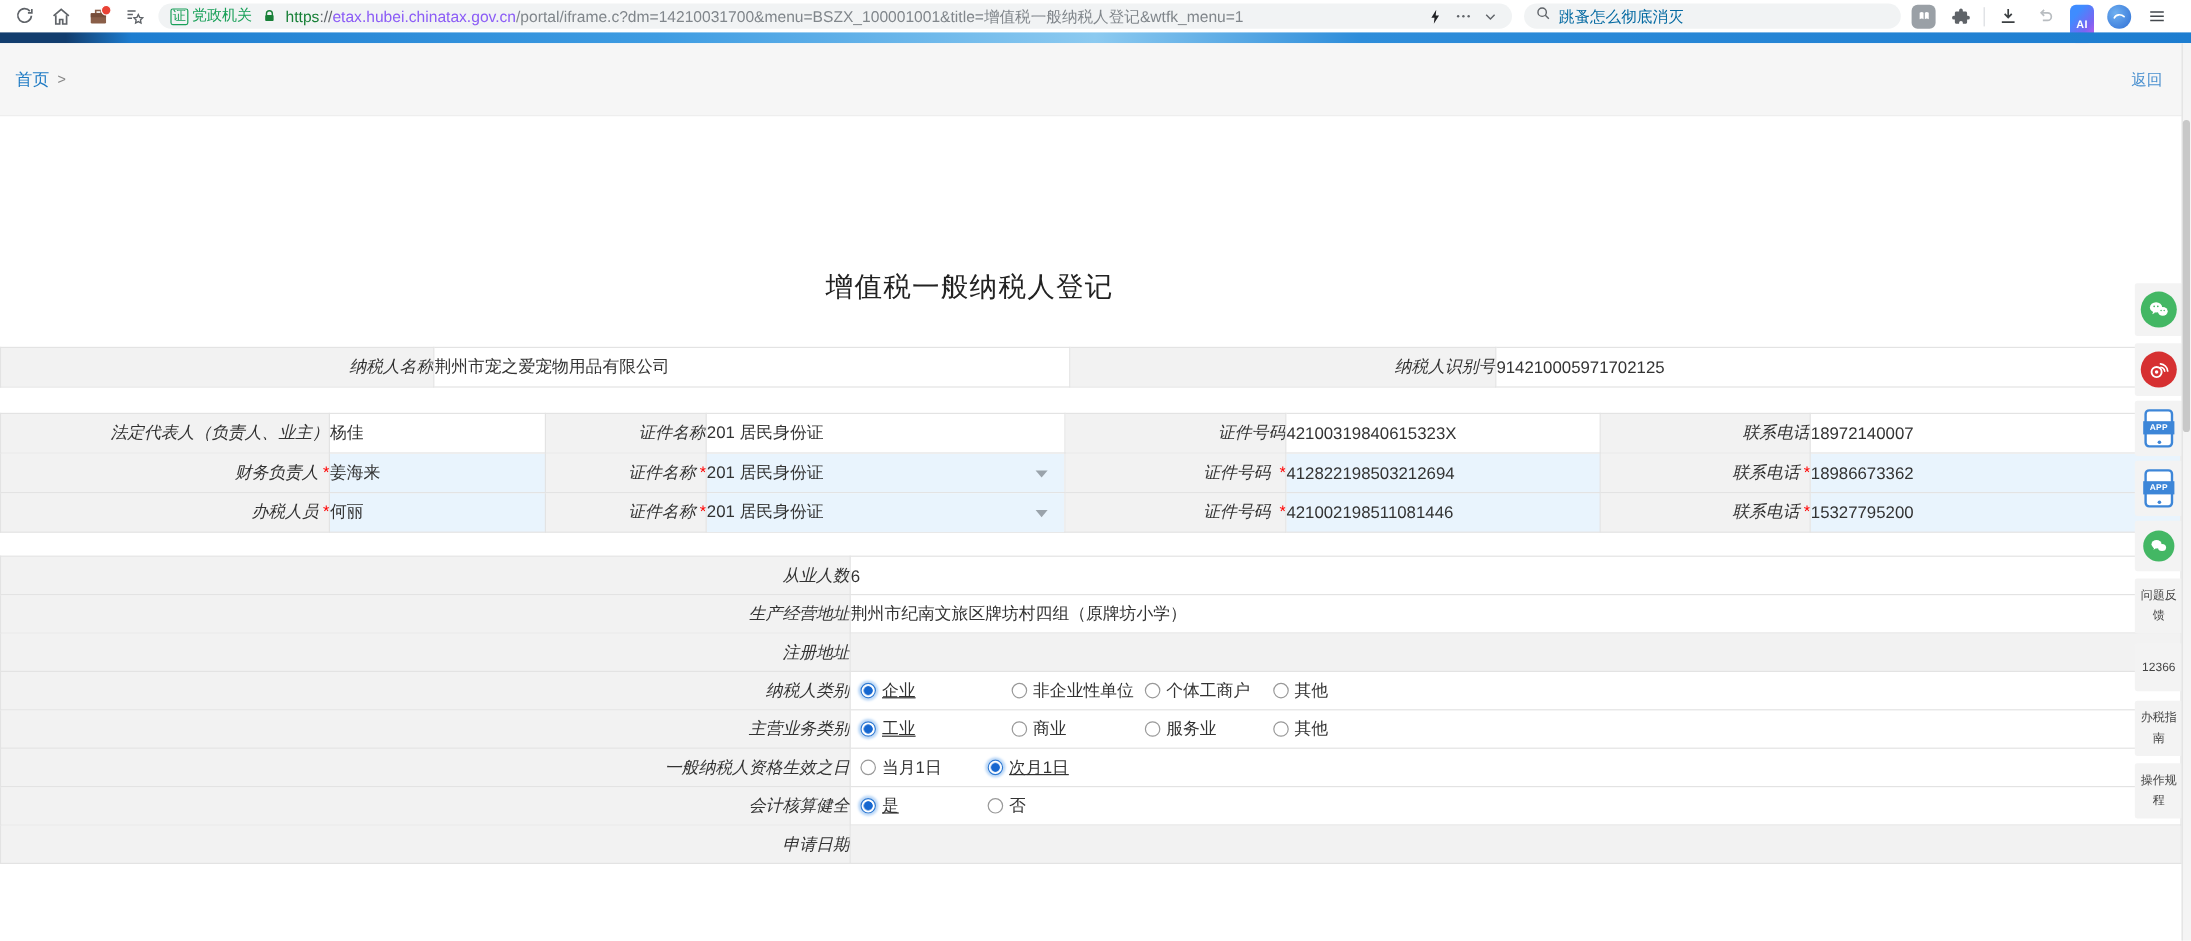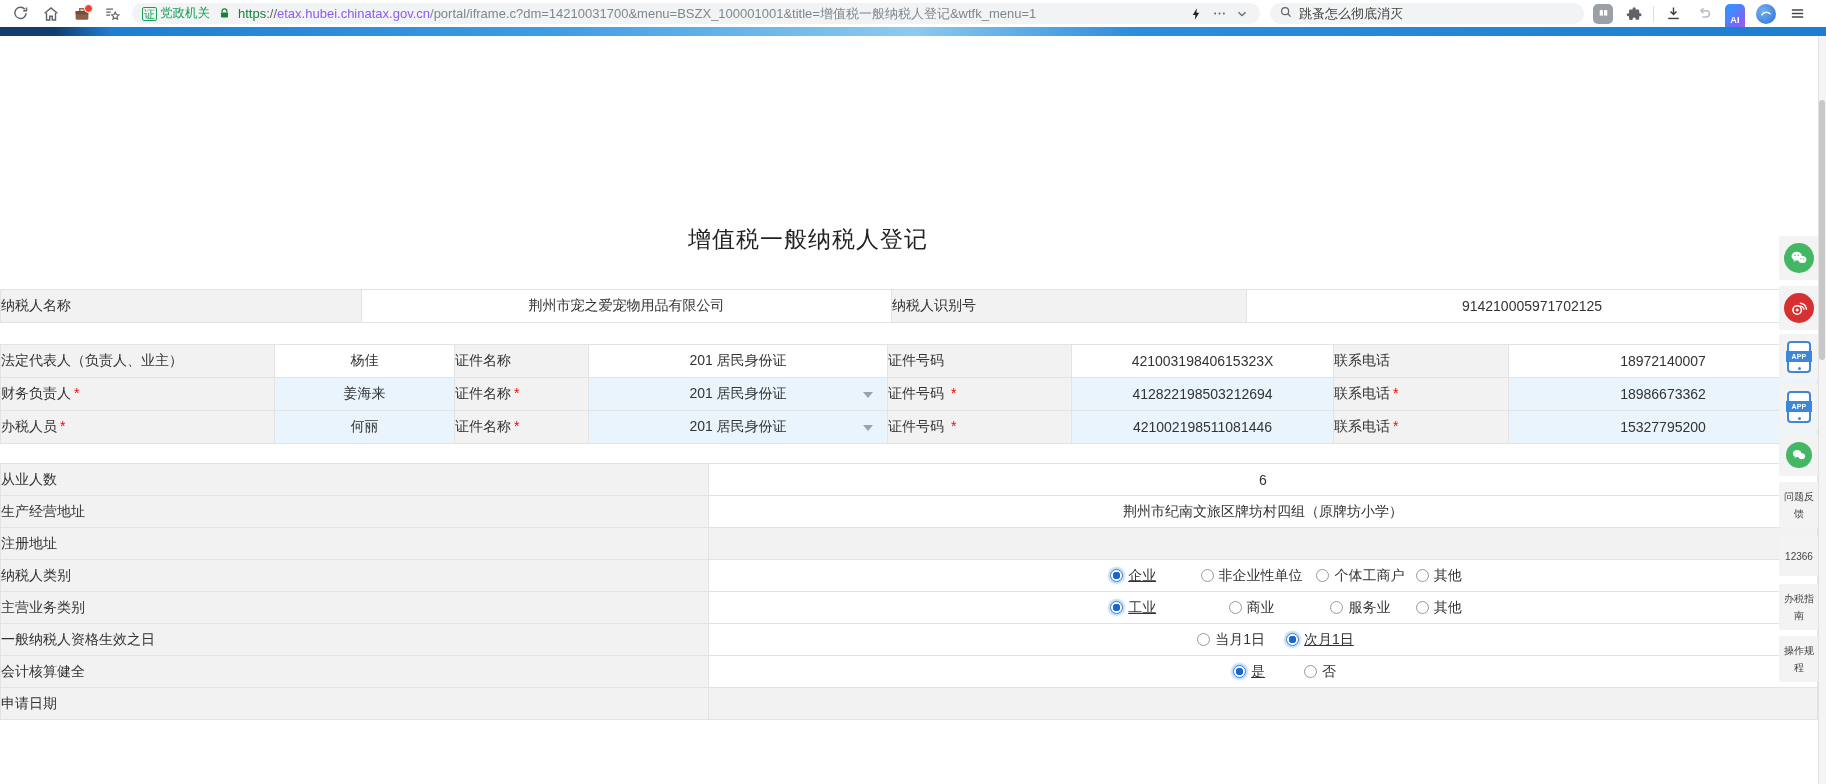--- a/index.html
+++ b/index.html
@@ -14,42 +14,42 @@
   .urlbar{flex:none;width:1128px;height:21px;background:#f1f3f4;border-radius:11px;display:flex;align-items:center;padding:0 10px;box-sizing:border-box;gap:6px;}
   .cert-badge{display:flex;align-items:center;gap:3px;flex:none;}
   .cert-box{font-size:11px;color:#18a058;border:1px solid #18a058;padding:0 1px;line-height:12px;border-radius:2px;}
   .cert-label{font-size:12.5px;color:#18a058;}
   .urltext{flex:1;font-size:13px;white-space:nowrap;overflow:hidden;color:#5f6368;}
   .u-scheme{color:#188038;}
   .u-sep{color:#5f6368;}
   .u-domain{color:#8b5cf6;}
   .u-path{color:#80868b;}
   .searchbox{flex:none;width:314px;height:21px;background:#f1f3f4;border-radius:11px;display:flex;align-items:center;padding:0 9px;box-sizing:border-box;gap:6px;margin-left:3px;}
-  .searchtext{font-size:13px;color:#404040;white-space:nowrap;}
+  .searchtext{font-size:13px;color:#0369a1;white-space:nowrap;}
   .vdiv{width:1px;height:16px;background:#dadce0;flex:none;}
   .book-badge{width:20px;height:20px;border-radius:5px;background:#9aa0a6;display:flex;align-items:center;justify-content:center;}
   .ai-badge{width:20px;height:32px;border-radius:5px;background:linear-gradient(130deg,#3f8cff 25%,#7b64f2 65%,#d958e8);color:#fff;font-size:9px;font-weight:bold;display:flex;align-items:center;justify-content:center;letter-spacing:.3px;margin-top:12px;}
   .logo-circle{width:20px;height:20px;border-radius:50%;background:radial-gradient(circle at 35% 35%,#6fb0f0,#2f6fd6);display:flex;align-items:center;justify-content:center;}
 
   
   .blue-band{position:absolute;left:0;top:27px;width:1826px;height:9px;
     background:linear-gradient(90deg,#123d6e 0%,#123d6e 3%,#1d7dd0 6%,#3e9ce2 30%,#8ccaf0 50%,#2e8dda 62%,#1d7dd0 100%);}
   .crumbbar{position:absolute;left:0;top:36px;width:1826px;height:61px;background:#f6f6f6;border-bottom:1px solid #ececec;box-sizing:border-box;}
   .crumb-home{position:absolute;left:13px;top:22px;font-size:14px;color:#1f7bc4;text-decoration:none;}
   .crumb-sep{position:absolute;left:48px;top:23px;font-size:12px;color:#888;}
   .crumb-back{position:absolute;right:24px;top:22px;font-size:13px;color:#4a90cf;text-decoration:none;}
 
   
   .content{position:absolute;left:0;top:97px;width:1826px;height:687px;background:#fff;}
   .page-title{position:absolute;left:0;top:224px;width:1616px;text-align:center;font-size:23px;font-weight:500;color:#222;letter-spacing:1px;}
 
   table.frm{position:absolute;left:0;border-collapse:collapse;table-layout:fixed;width:1817px;}
   table.frm td{border:1px solid #e3e3e3;font-size:14px;color:#333;padding:0;box-sizing:border-box;overflow:hidden;white-space:nowrap;}
-  td.lab{background:#f2f2f2;text-align:left;}
-  td.val{background:#fff;padding-left:12px;text-align:center;margin-top:24px;}
+  td.lab{background:#f2f2f2;text-align:right;font-style:italic;}
+  td.val{background:#fff;padding-left:12px;text-align:left;margin-top:24px;}
   td.val.edit{background:#e9f4fd;}
   td.val.ro{background:#f2f2f2;}
   .req{color:#f00;margin-left:3px;}
   .t1{top:289px;}  .t1 td{height:33px;}
   .t2{top:344px;}  .t2 td{height:33px;}
   .t3{top:463px;}  .t3 td{height:32px;}
   td.dd{position:relative;}
   .dd-arrow{position:absolute;right:14px;top:50%;margin-top:-2px;width:0;height:0;border-left:5px solid transparent;border-right:5px solid transparent;border-top:6px solid #9aa3ab;}
 
   
@@ -188,20 +188,25 @@
     </span>
     <span class="tbi">
       <svg width="17" height="17" viewBox="0 0 24 24">
           <path d="M4 7h16M4 12h16M4 17h16" stroke="#43484d" stroke-width="1.9" fill="none"></path>
         </svg>
     </span>
   </div>
 
   <div class="blue-band"></div>
 
+  <div class="crumbbar">
+    <a class="crumb-home" href="#">首页</a>
+    <span class="crumb-sep">&gt;</span>
+    <a class="crumb-back" href="#">返回</a>
+  </div>
 
   <div class="content"></div>
 
   <div class="page-title">增值税一般纳税人登记</div>
 
   <table class="frm t1">
     <colgroup>
         <col style="width:361px">
         <col style="width:530px">
         <col style="width:355px">

